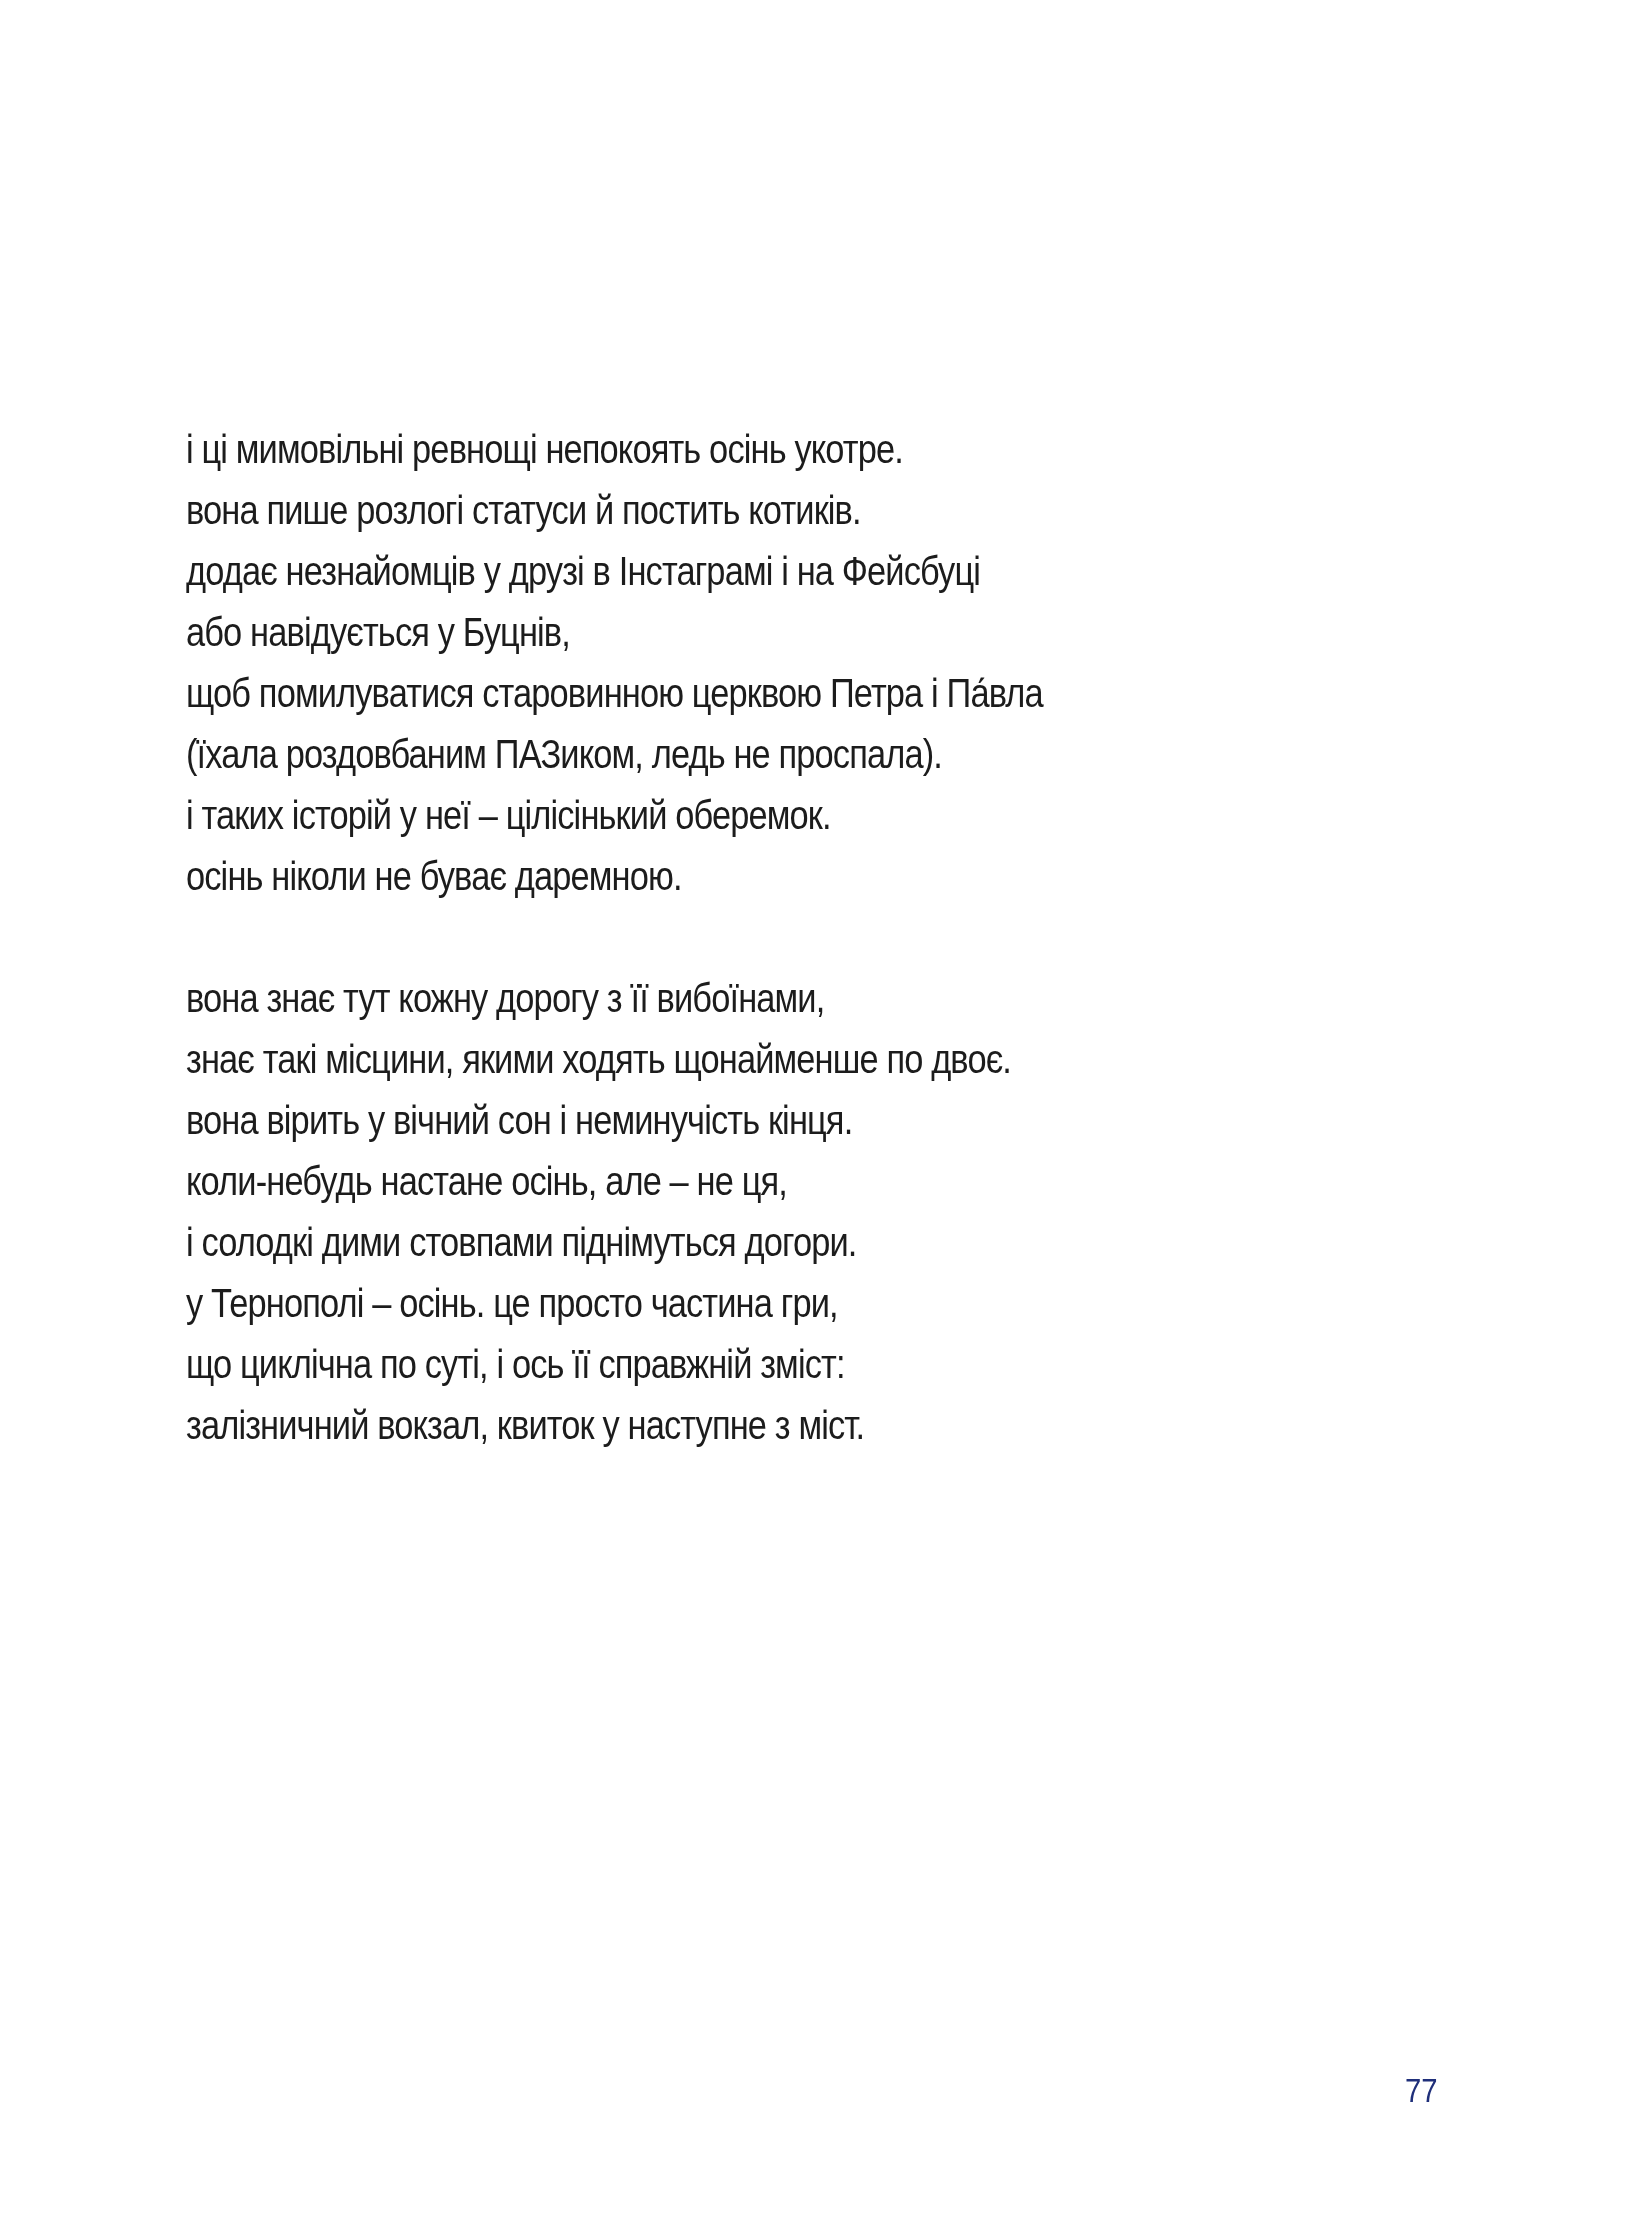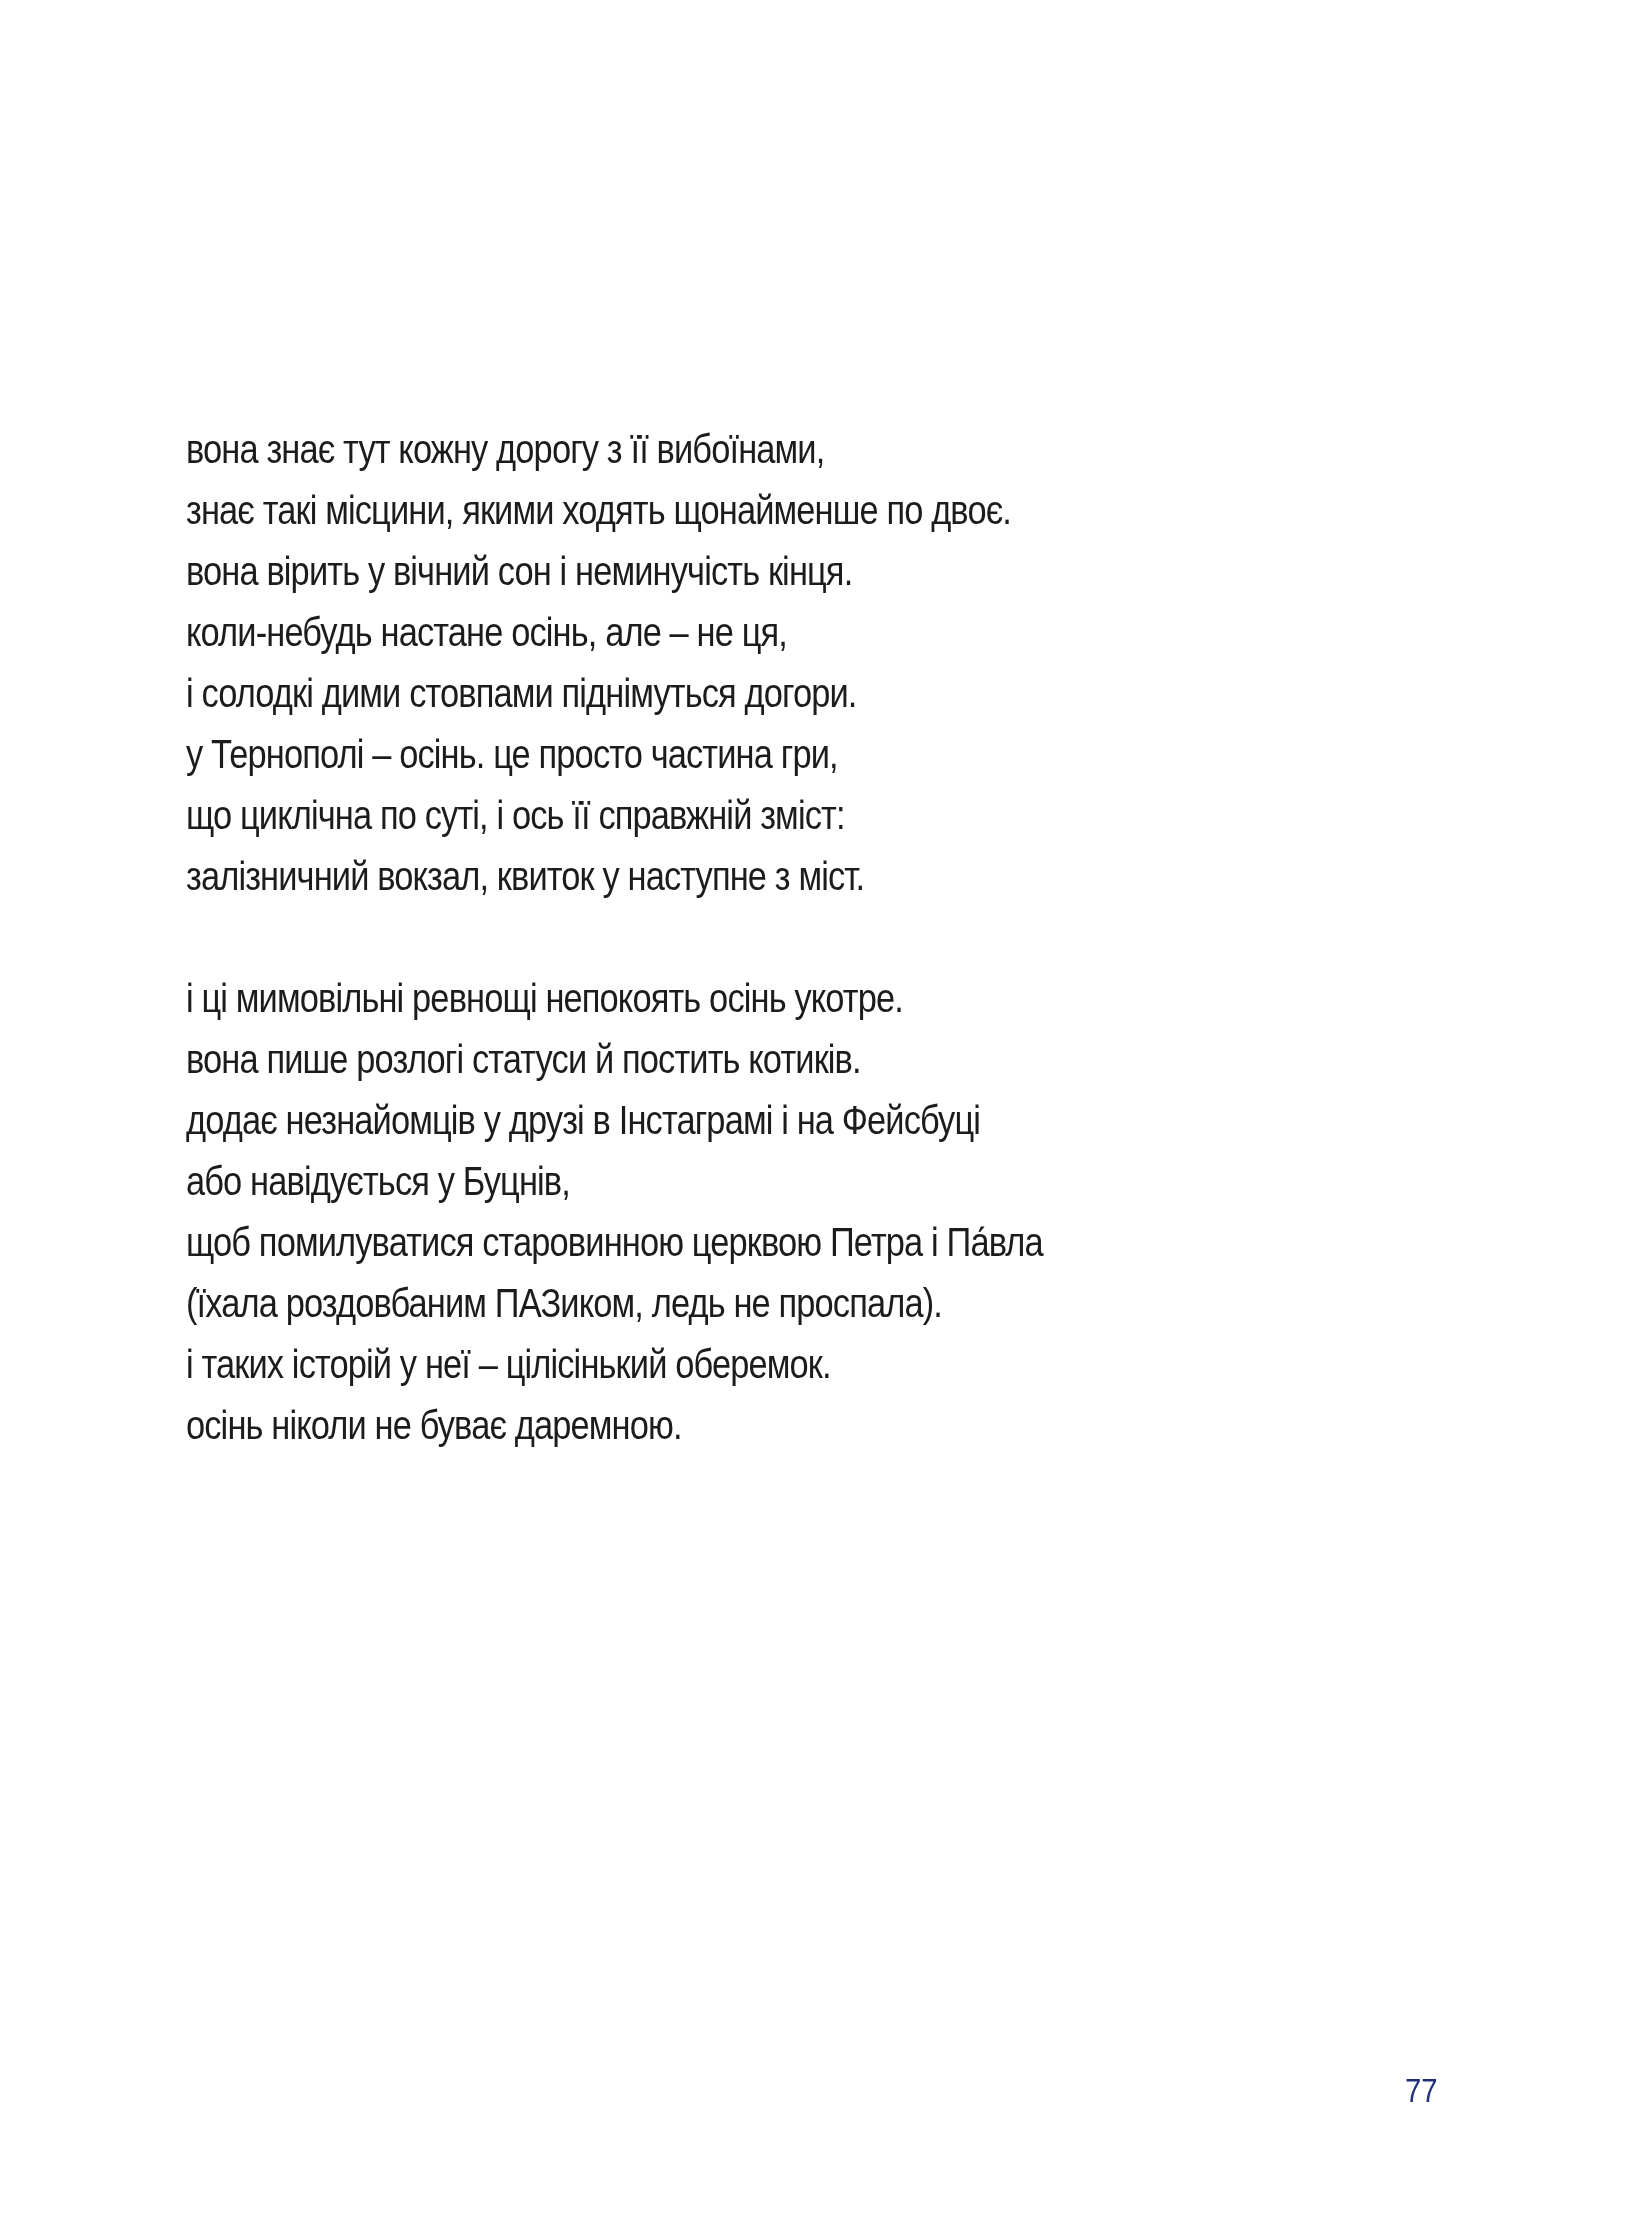--- a/index.html
+++ b/index.html
@@ -54,36 +54,36 @@
       transform: scaleX(0.86);
       transform-origin: left center;
     }
   </style>
 </head>
 <body>
 
 <div class="page">
   <div class="poem">
     <p class="stanza">
+      <span class="line">і ці мимовільні ревнощі непокоять осінь укотре.</span>
+      <span class="line">вона пише розлогі статуси й постить котиків.</span>
+      <span class="line">додає незнайомців у друзі в Інстаграмі і на Фейсбуці</span>
+      <span class="line">або навідується у Буцнів,</span>
+      <span class="line">щоб помилуватися старовинною церквою Петра і Па́вла</span>
+      <span class="line">(їхала роздовбаним ПАЗиком, ледь не проспала).</span>
+      <span class="line">і таких історій у неї – цілісінький оберемок.</span>
+      <span class="line">осінь ніколи не буває даремною.</span>
+    </p>
+    <p class="stanza">
       <span class="line">вона знає тут кожну дорогу з її вибоїнами,</span>
       <span class="line">знає такі місцини, якими ходять щонайменше по двоє.</span>
       <span class="line">вона вірить у вічний сон і неминучість кінця.</span>
       <span class="line">коли-небудь настане осінь, але – не ця,</span>
       <span class="line">і солодкі дими стовпами піднімуться догори.</span>
       <span class="line">у Тернополі – осінь. це просто частина гри,</span>
       <span class="line">що циклічна по суті, і ось її справжній зміст:</span>
       <span class="line">залізничний вокзал, квиток у наступне з міст.</span>
     </p>
-    <p class="stanza">
-      <span class="line">і ці мимовільні ревнощі непокоять осінь укотре.</span>
-      <span class="line">вона пише розлогі статуси й постить котиків.</span>
-      <span class="line">додає незнайомців у друзі в Інстаграмі і на Фейсбуці</span>
-      <span class="line">або навідується у Буцнів,</span>
-      <span class="line">щоб помилуватися старовинною церквою Петра і Па́вла</span>
-      <span class="line">(їхала роздовбаним ПАЗиком, ледь не проспала).</span>
-      <span class="line">і таких історій у неї – цілісінький оберемок.</span>
-      <span class="line">осінь ніколи не буває даремною.</span>
-    </p>
   </div>
 
   <div class="page-number">77</div>
 </div>
 
 
 </body></html>

